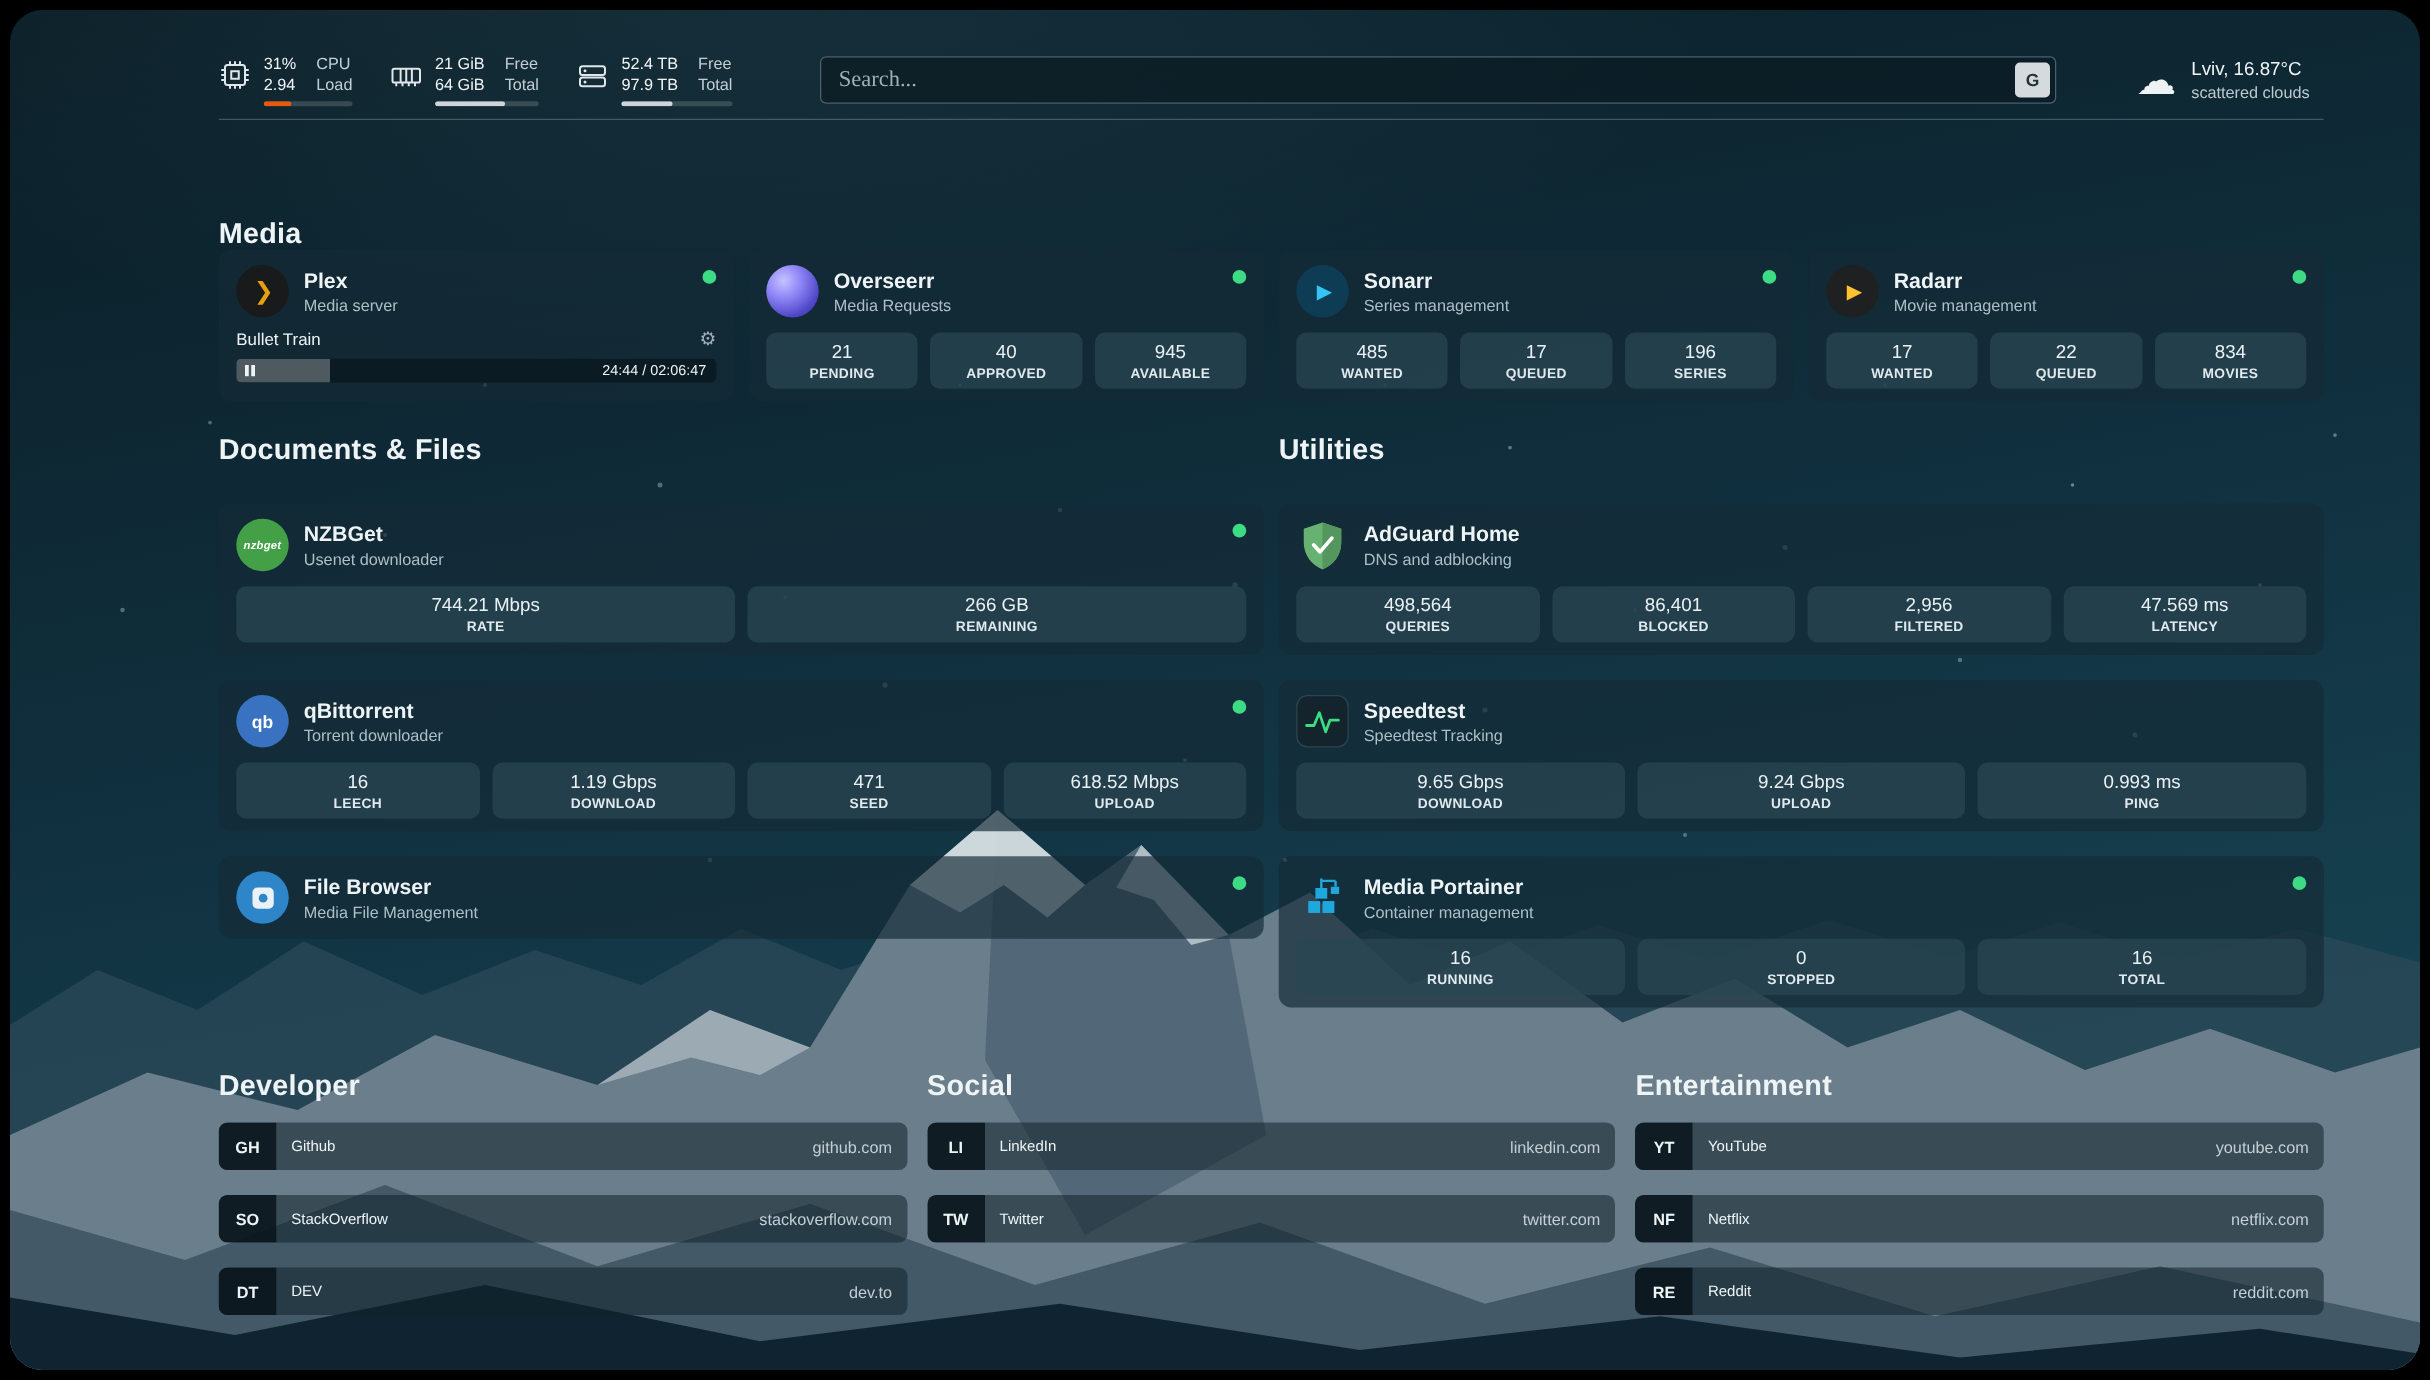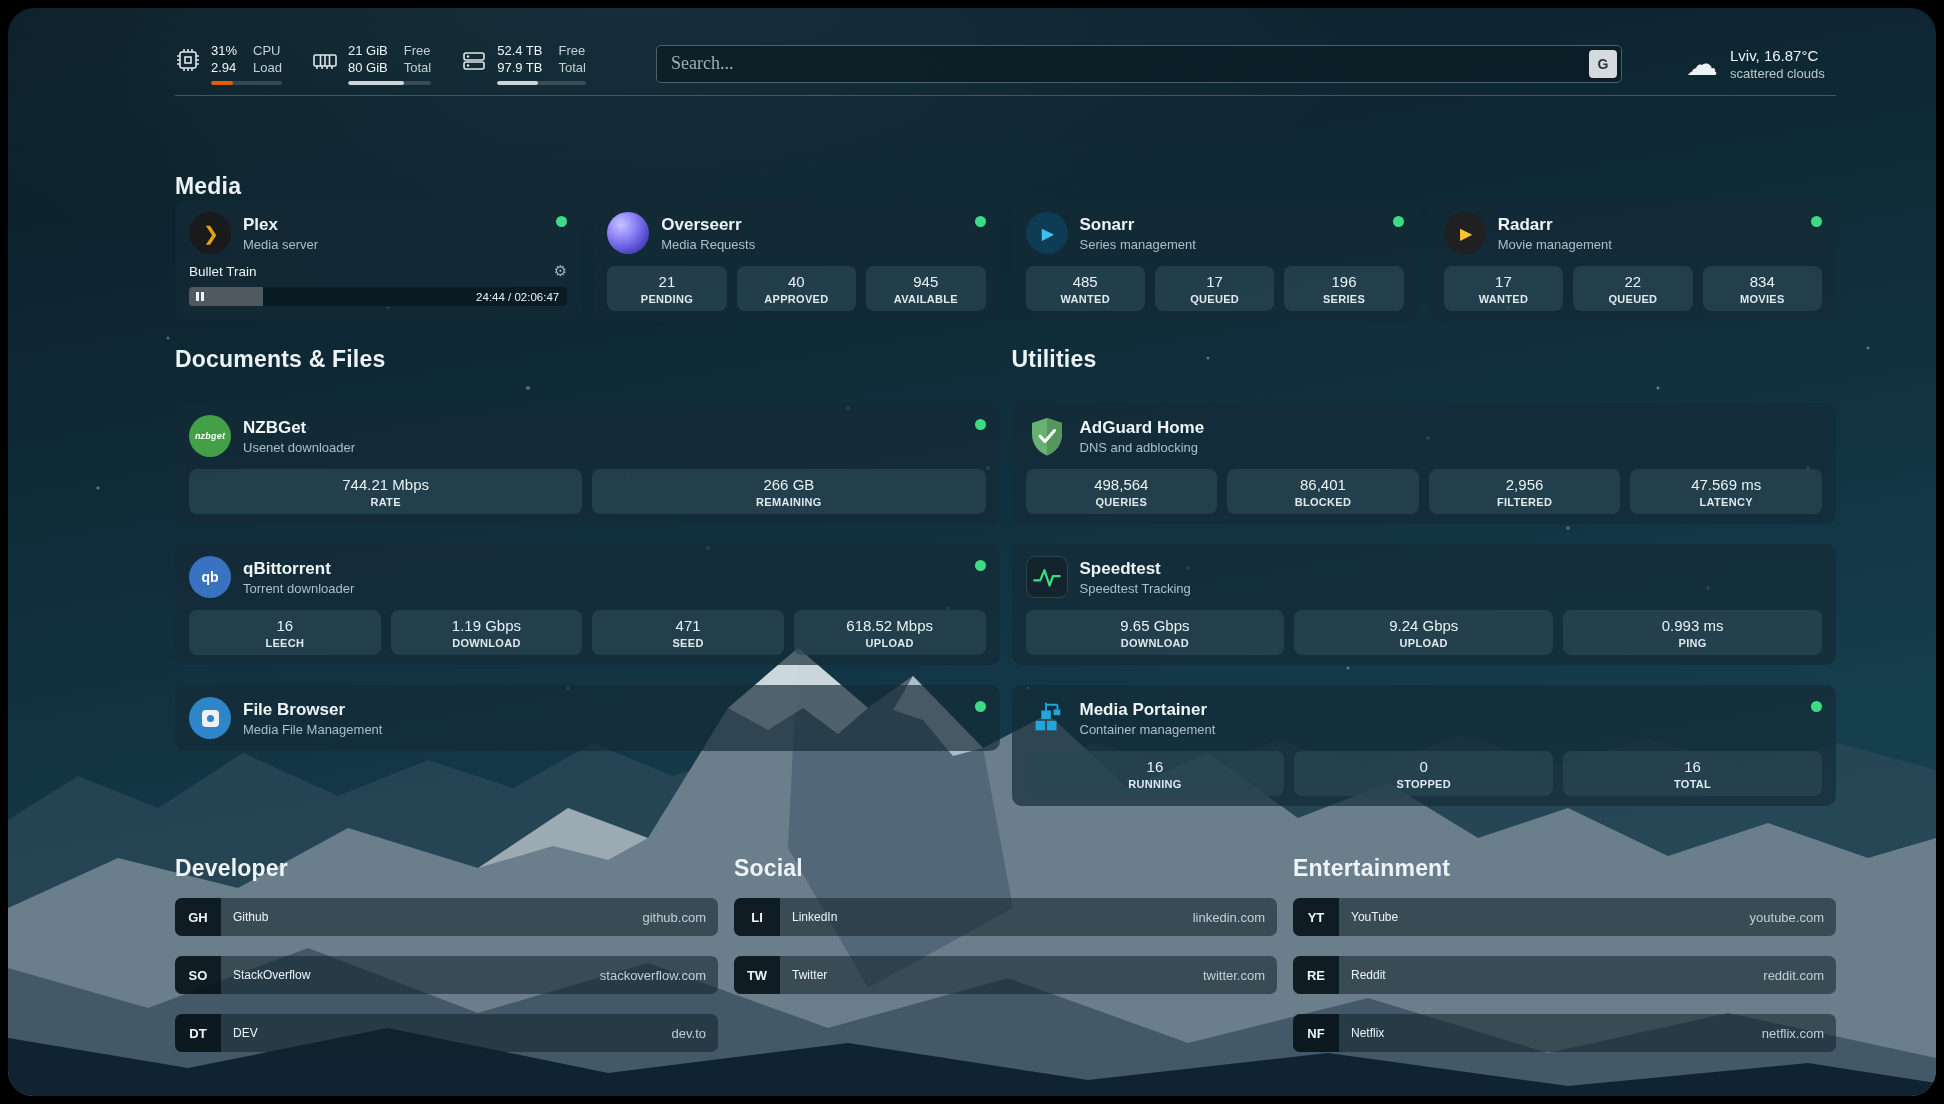--- a/index.html
+++ b/index.html
@@ -4,21 +4,21 @@
 <style>
   *{margin:0;padding:0;box-sizing:border-box}
   html,body{background:#000}
   body{width:1944px;height:1104px;position:relative;overflow:hidden;
        font-family:"Liberation Sans","DejaVu Sans",sans-serif;color:#eef4f6}
   .window{position:absolute;inset:8px;border-radius:26px;overflow:hidden;
     background:linear-gradient(170deg,#0a1d26 0%,#0d2631 22%,#113140 48%,#153e4d 72%,#1a4757 100%)}
   .window::before{content:"";position:absolute;inset:0;
     background:radial-gradient(1200px 500px at 30% -60px, rgba(130,190,210,.10), transparent 70%);pointer-events:none}
   .bg-art{position:absolute;inset:0;width:100%;height:100%;z-index:0}
-  .content{position:relative;z-index:2;padding:0 100px 0 167px;height:100%}
+  .content{position:relative;z-index:2;padding:0 77px 0 167px;height:100%}
 
   
   .topbar{display:flex;align-items:center;gap:30px;padding-top:34px}
   .hw{display:flex;gap:10px;align-items:flex-start}
   .hw-icon{width:26px;height:26px;margin-top:5px;flex:0 0 26px}
   .hw-icon svg{width:100%;height:100%}
   .hw-cols{display:flex;gap:16px}
   .hw-col{display:flex;flex-direction:column;font-size:13px;line-height:17px}
   .hw-col.nums{color:#f1f5f7}
   .hw-col.labs{color:#c3cfd5}
@@ -172,21 +172,21 @@
         <span class="hw-icon">
           <svg viewBox="0 0 26 26" fill="none" stroke="#dfe7ea" stroke-width="1.6">
             <rect x="2" y="8" width="22" height="11" rx="1.5"></rect>
             <path d="M8.5 8v11M13 8v11M17.5 8v11M5 19v3M10 19v3M15 19v3M20 19v3"></path>
           </svg>
         </span>
         <div class="hw-body">
           <div class="hw-cols">
             <div class="hw-col nums">
               <span>21 GiB</span>
-              <span>80 GiB</span>
+              <span>64 GiB</span>
             </div>
             <div class="hw-col labs">
               <span>Free</span>
               <span>Total</span>
             </div>
           </div>
           <div class="hw-bar">
               <i style="width: 67%;"></i>
             </div>
         </div>
@@ -554,27 +554,27 @@
 
       <section>
         <h2 class="section-title">Entertainment</h2>
         <div class="link-rows">
           <div class="link-row">
             <span class="link-abbr">YT</span>
             <span class="link-name">YouTube</span>
             <span class="link-url">youtube.com</span>
           </div>
           <div class="link-row">
+            <span class="link-abbr">NF</span>
+            <span class="link-name">Netflix</span>
+            <span class="link-url">netflix.com</span>
+          </div>
+          <div class="link-row">
             <span class="link-abbr">RE</span>
             <span class="link-name">Reddit</span>
             <span class="link-url">reddit.com</span>
           </div>
-          <div class="link-row">
-            <span class="link-abbr">NF</span>
-            <span class="link-name">Netflix</span>
-            <span class="link-url">netflix.com</span>
-          </div>
         </div>
       </section>
 
     </div>
   </div>
 </div>
 
 </body></html>

